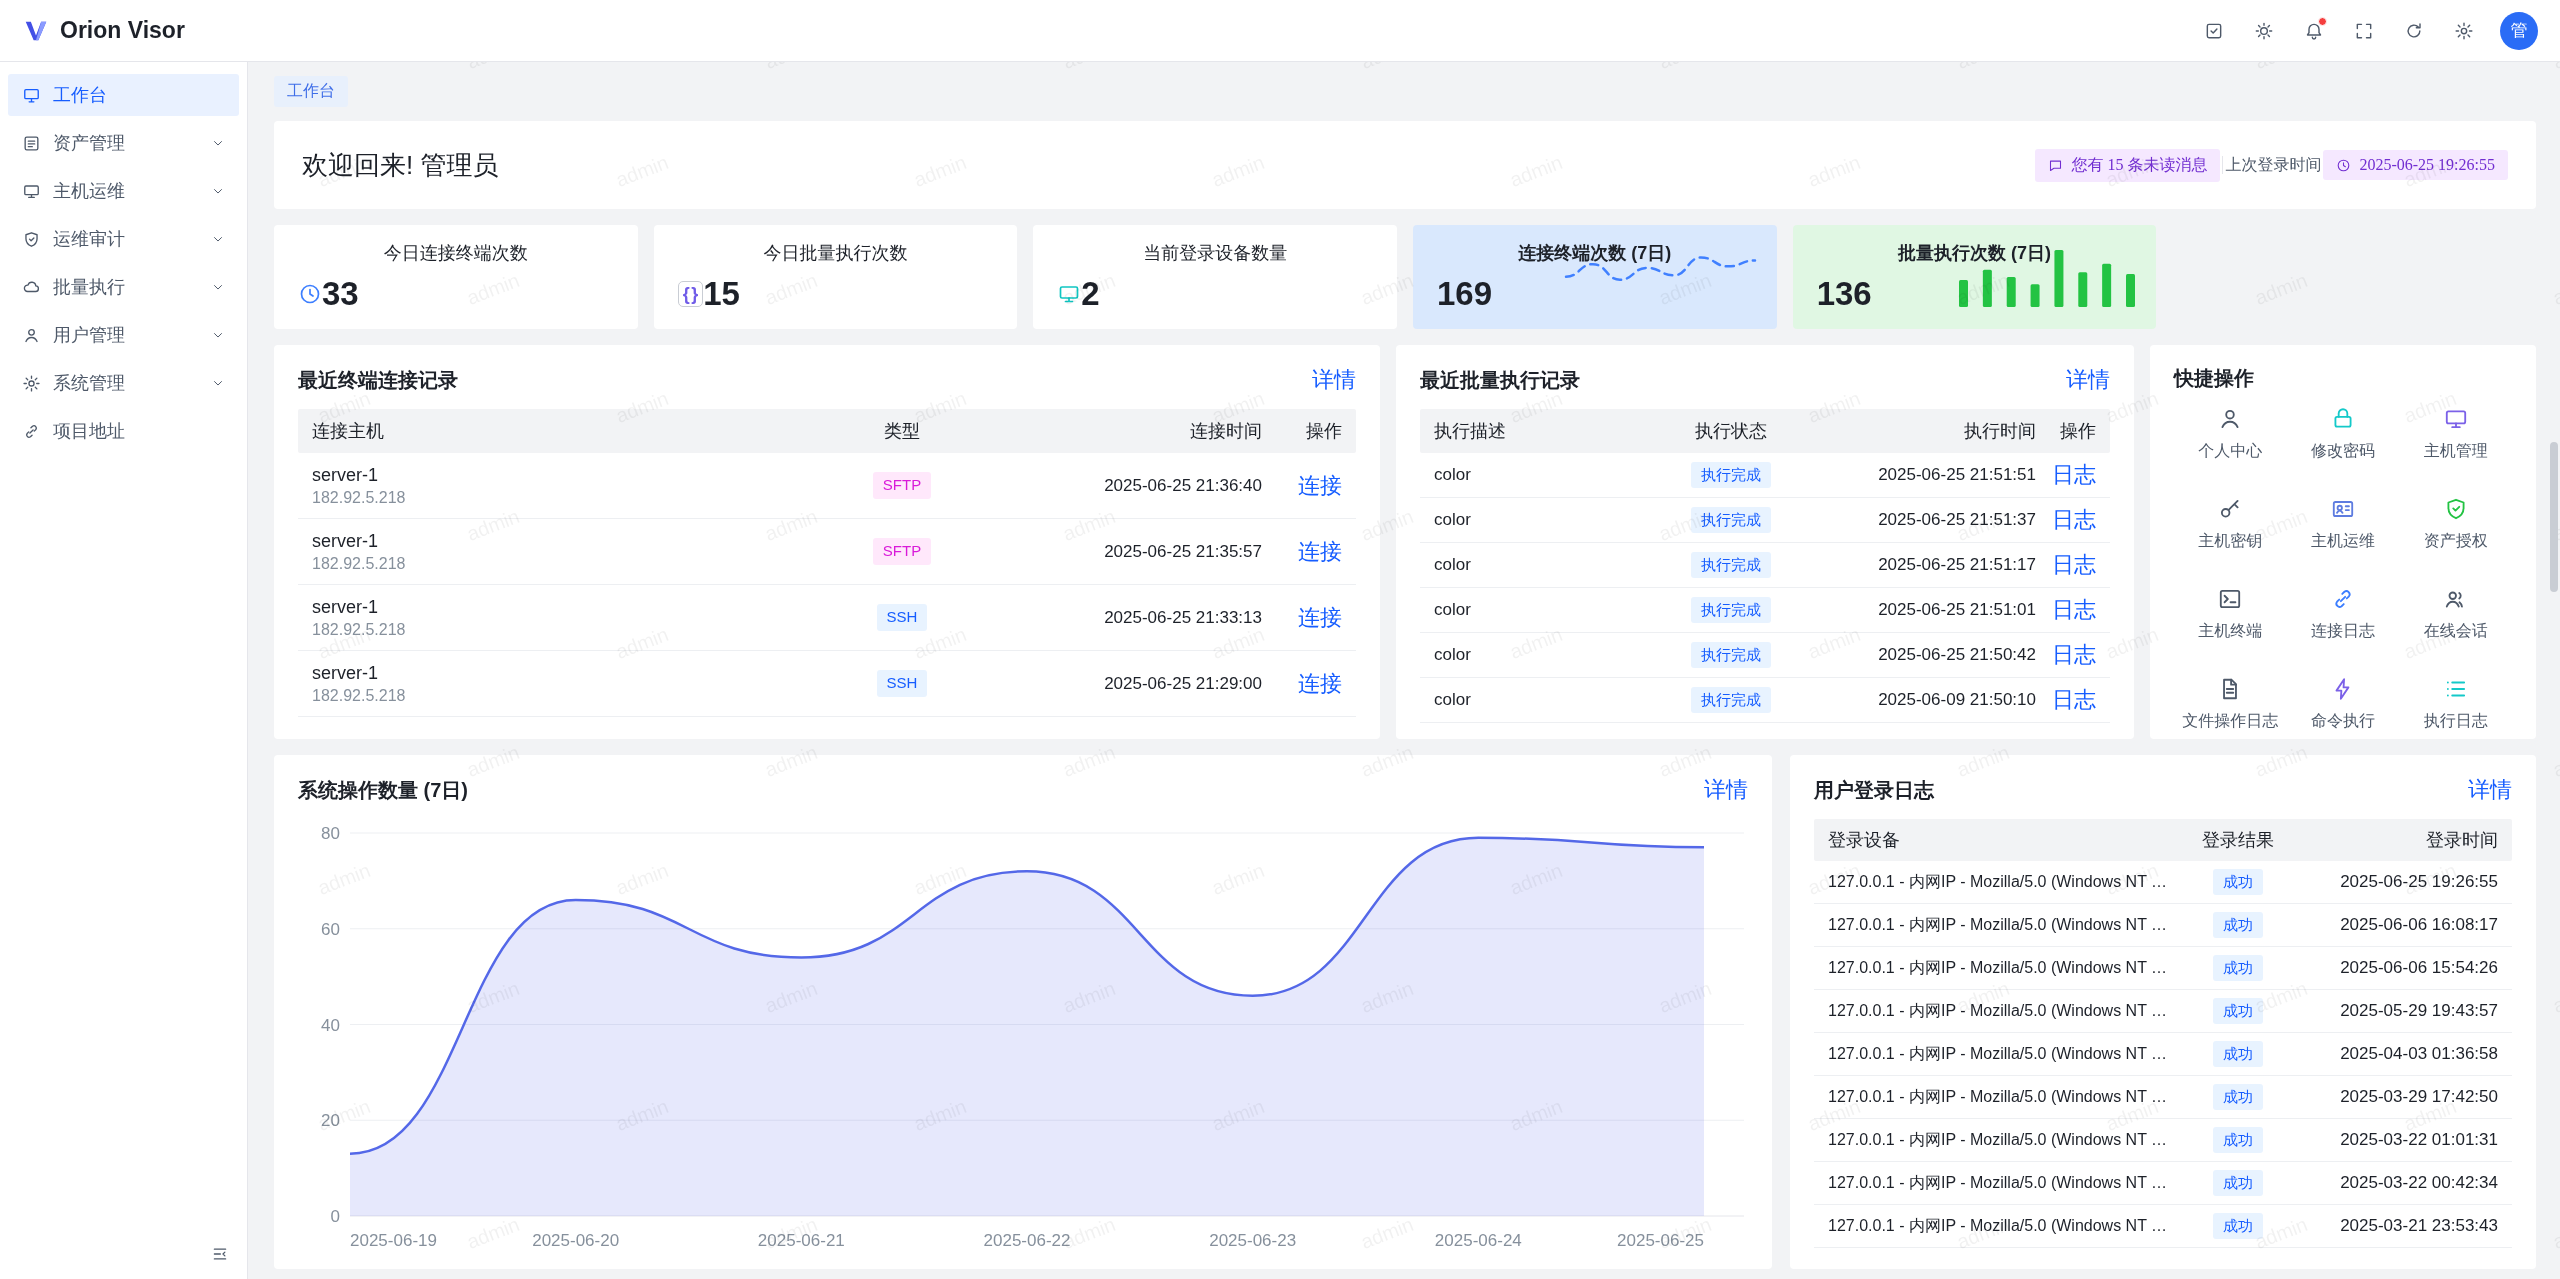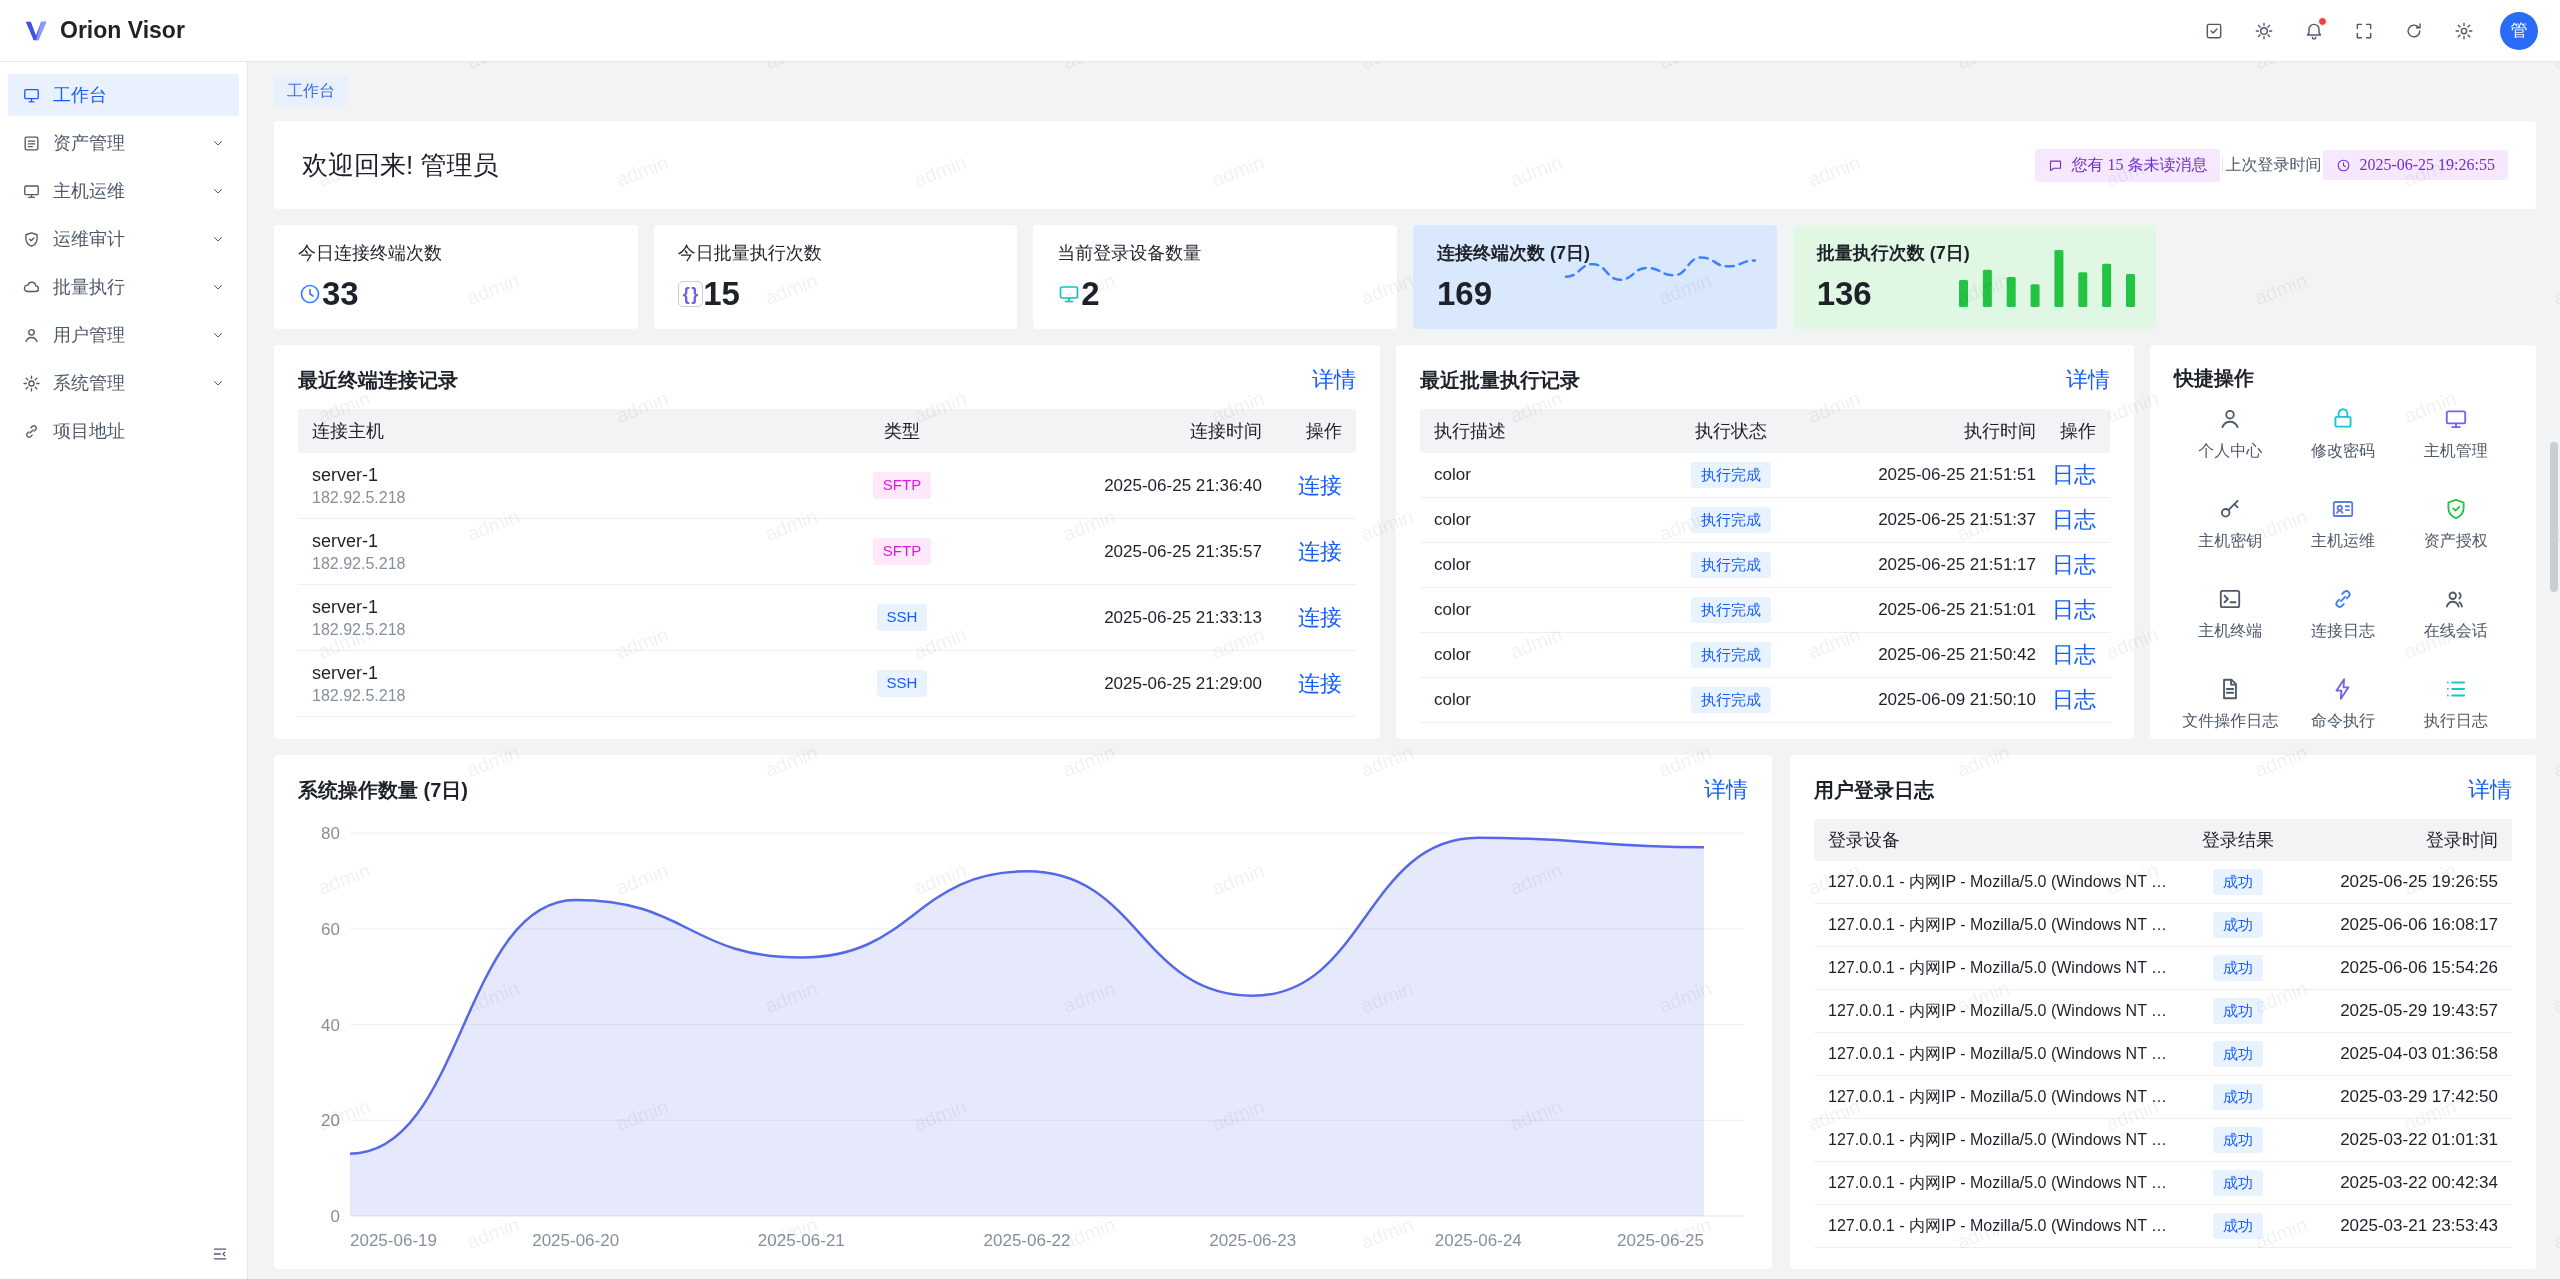--- a/index.html
+++ b/index.html
@@ -41,21 +41,21 @@
   .welcome{height:88px;display:flex;align-items:center;justify-content:space-between;padding:0 28px;margin-bottom:16px;}
   .welcome h1{font-size:26px;font-weight:500;}
   .welcome-right{display:flex;align-items:center;gap:2px;font-family:Liberation Serif, serif;}
   .chip{display:inline-flex;align-items:center;gap:8px;background:#F5E8FF;color:#722ED1;padding:6px 13px;border-radius:3px;font-size:16px;cursor:pointer;}
   .chip svg.ic{stroke:#722ED1;}
   .vdiv{width:1px;height:18px;background:#E5E6EB;}
   .last-label{color:#4E5969;font-size:16px;}
 
   
   .stats{display:grid;grid-template-columns:repeat(6,1fr);gap:16px;margin-bottom:16px;}
-  .stat-card{padding:16px 24px;min-height:104px;display:flex;flex-direction:column;justify-content:center;position:relative;}
+  .stat-card{padding:16px 24px;min-height:104px;display:flex;flex-direction:column;justify-content:center;position:relative;text-align:center;}
   .stat-label{font-size:18px;color:#1D2129;font-weight:500;margin-bottom:10px;}
   .stat-label.b{font-weight:700;}
   .stat-row{display:flex;align-items:center;}
   .stat-value{font-size:33px;font-weight:600;color:#1D2129;}
   .stat-card.blue{background:#D9E8FD;}
   .stat-card.green{background:#E0F7E3;}
   .braces{border:1.5px solid #C9CDD4;border-radius:5px;color:#705CE8;font-weight:700;font-size:18px;padding:0 4px;line-height:24px;}
   .spark{position:absolute;right:14px;top:14px;}
 
   

